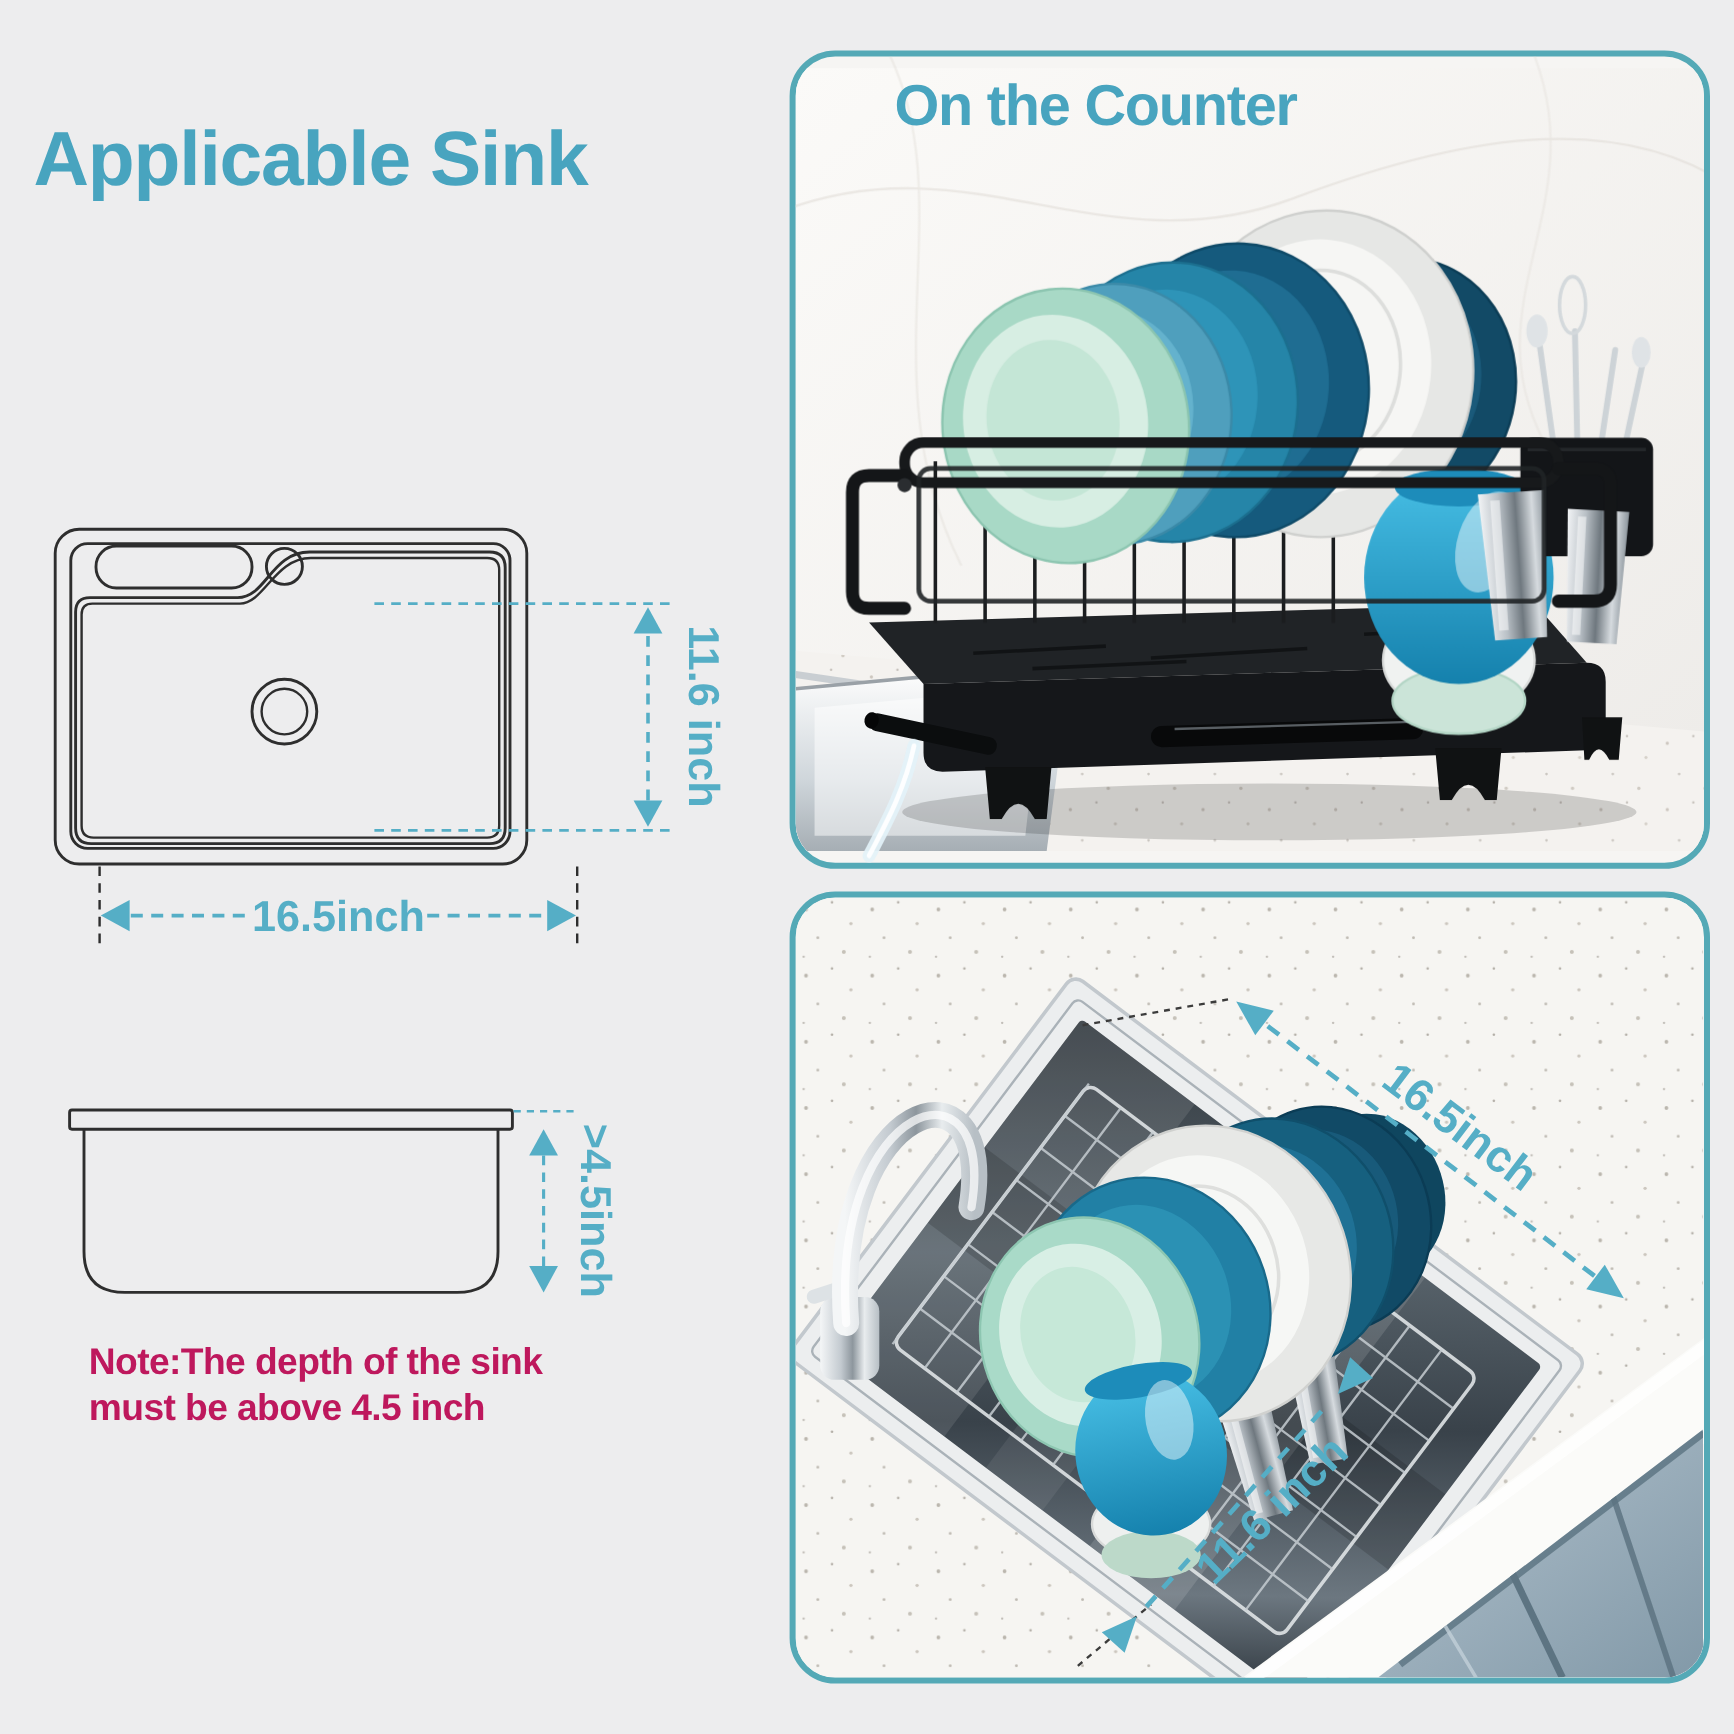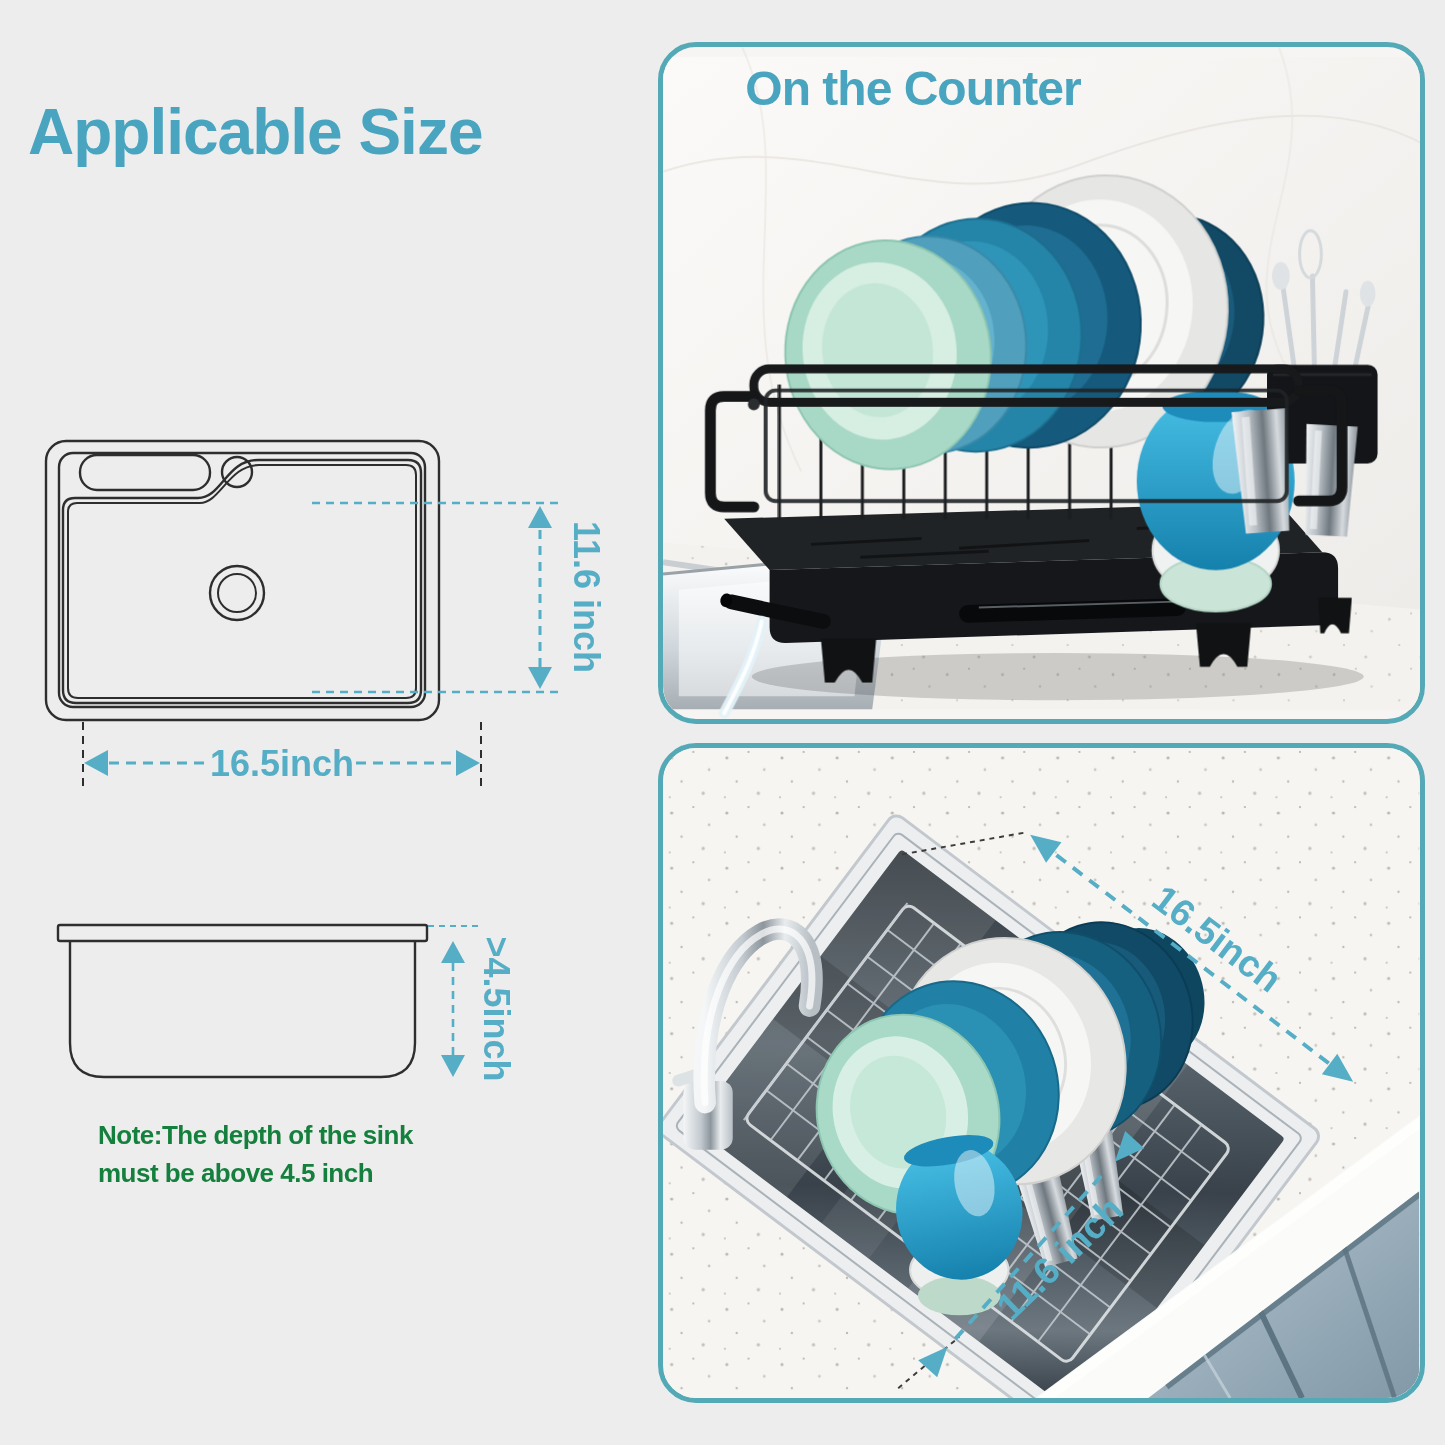--- a/index.html
+++ b/index.html
@@ -1,38 +1,38 @@
 <!DOCTYPE html>
 <html><head>
 <meta charset="utf-8">
 <style>
   html,body{margin:0;padding:0;background:#ededee;}
   .canvas{position:relative;width:1445px;height:1445px;background:#ededee;overflow:hidden;
           font-family:"Liberation Sans",sans-serif;}
   .main-title{position:absolute;left:28px;top:88px;color:#48a4bf;font-weight:bold;
               font-size:64px;line-height:88px;letter-spacing:-1px;}
-  .note-text{position:absolute;left:74px;top:1116px;color:#15803d;font-weight:bold;
-             font-size:26px;line-height:38px;letter-spacing:-0.5px;margin-left:24px;}
+  .note-text{position:absolute;left:74px;top:1116px;color:#be185d;font-weight:bold;
+             font-size:31px;line-height:38px;letter-spacing:-0.5px;}
   .diagram{position:absolute;left:0;}
   .panel{position:absolute;left:658px;width:767px;height:682px;box-sizing:border-box;
          border:5px solid #54a9b6;border-radius:38px;overflow:hidden;background:#f6f5f3;}
   .panel-counter{top:42px;}
   .panel-sink{top:743px;height:660px;}
   .panel-title{position:absolute;left:0;top:14px;width:500px;text-align:center;
                color:#48a4bf;font-weight:bold;font-size:48px;letter-spacing:-1px;z-index:5;}
   .scene{position:absolute;left:0;top:0;width:100%;height:100%;}
   svg text{font-family:"Liberation Sans",sans-serif;}
 </style>
 </head>
 <body>
 
 <div class="canvas">
 
   <div class="main-title">
-    <div>Applicable Size</div>
+    <div>Applicable Sink</div>
   </div>
 
   <svg class="diagram" style="top:430px" width="660" height="380" viewBox="0 0 660 380">
     <g stroke="#2e2e2e" fill="none" stroke-width="2.4">
       <rect x="46" y="11" width="393" height="279" rx="20"></rect>
       <rect x="59" y="23" width="366" height="254" rx="14"></rect>
       <rect x="80" y="25" width="130" height="35" rx="17"></rect>
       <circle cx="237" cy="42" r="15"></circle>
       <path d="M 75 68 L 198 68 C 222 68 226 30 258 30 L 408 30 Q 421 30 421 43 L 421 260 Q 421 273 408 273 L 76 273 Q 63 273 63 260 L 63 80 Q 63 68 75 68 Z"></path>
       <path d="M 77 73 L 200 73 C 220 73 229 35 259 35 L 406 35 Q 416 35 416 45 L 416 258 Q 416 268 406 268 L 78 268 Q 68 268 68 258 L 68 82 Q 68 73 77 73 Z" stroke-width="2"></path>

